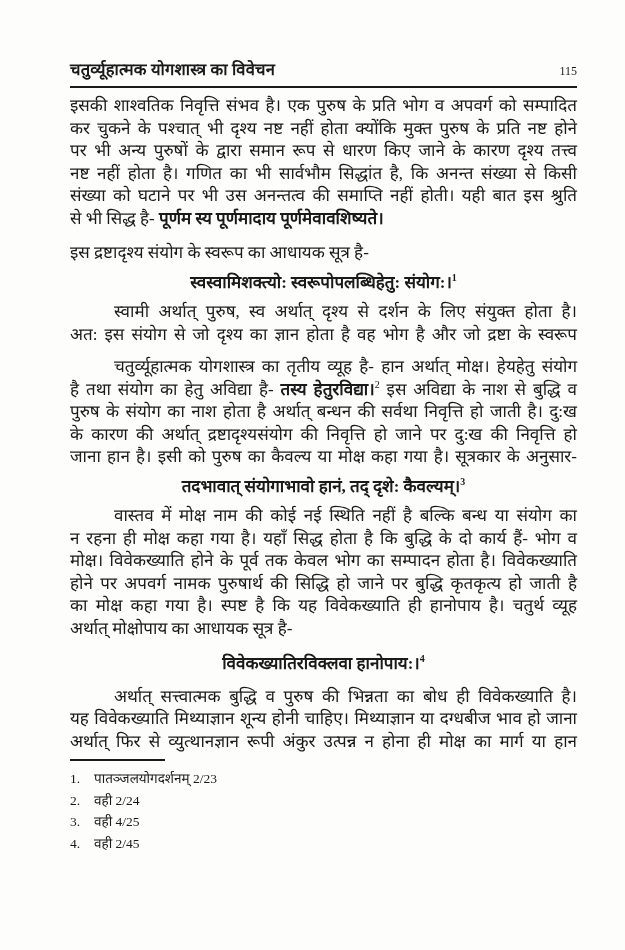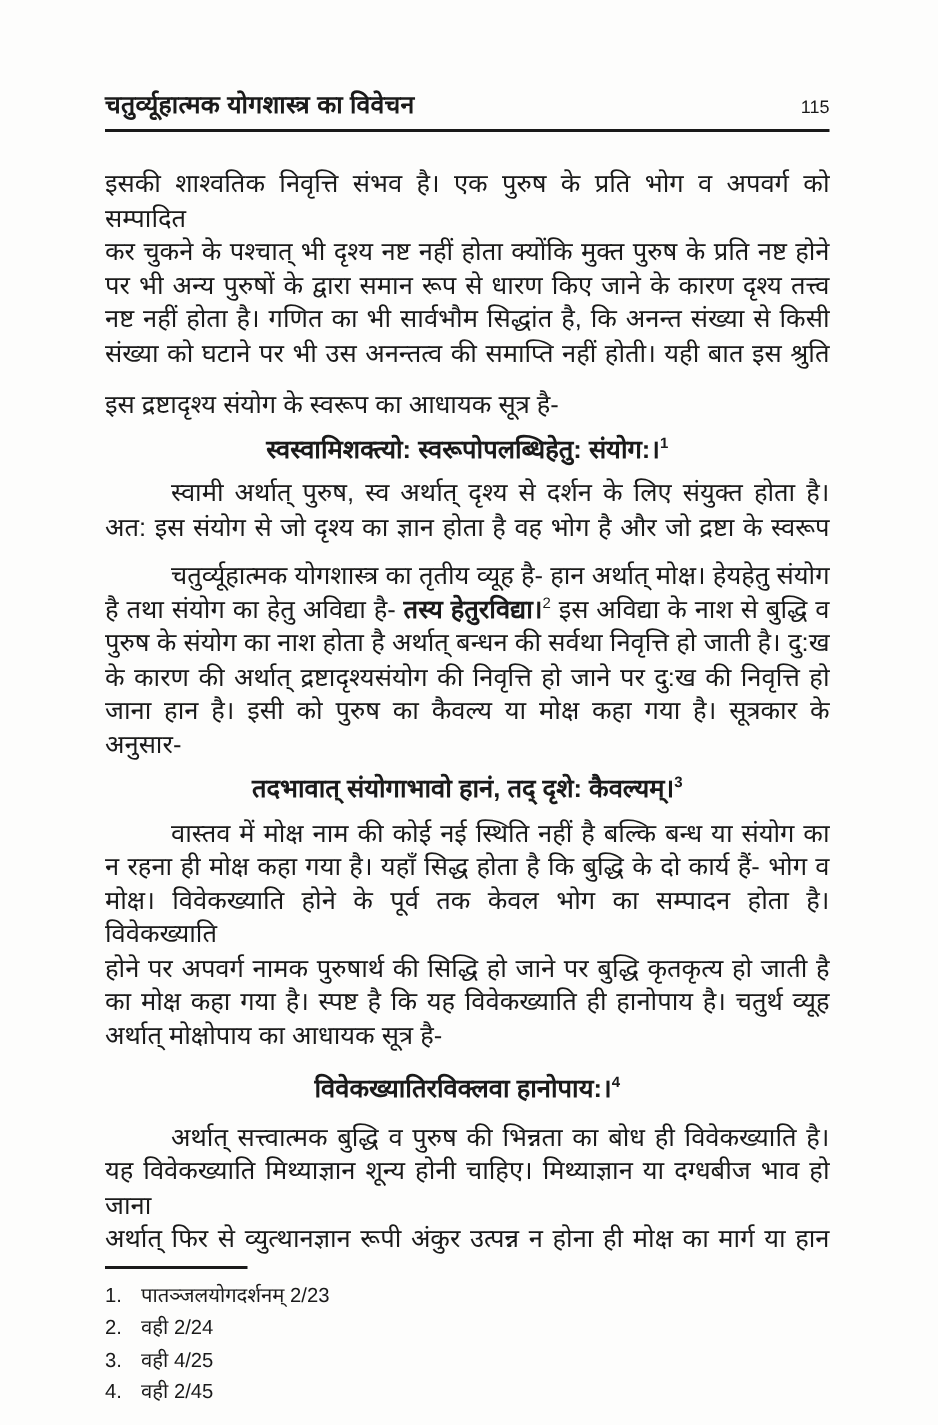--- a/index.html
+++ b/index.html
@@ -7,35 +7,35 @@
     --paper:#fdfdfc;
   }
   html,body{margin:0;padding:0;}
   body{background:var(--paper);}
   .page{
     position:relative;
     width:625px;height:950px;
     box-sizing:border-box;
     background:var(--paper);
     color:var(--ink);
-    padding:60px 72px 0 70px;
-    font-family:Liberation Sans, sans-serif;
+    padding:60px 48px 0 70px;
+    font-family:Liberation Serif, serif;
     overflow:hidden;
   }
   
   .hdr{
     display:flex;justify-content:space-between;align-items:baseline;
   }
   .hdr-title{
     font-weight:700;font-size:16.5px;line-height:20px;letter-spacing:.2px;
   }
   .hdr-num{font-size:12px;line-height:20px;}
   .hdr-rule{border:0;border-top:2px solid var(--ink);margin:5px 0 0 0;}
   
-  .body-text{margin-top:24px;}
+  .body-text{margin-top:7px;}
   .line{
     font-size:17px;line-height:22.5px;
     min-height:22.5px;
   }
   .a-j{text-align:justify;text-align-last:justify;text-justify:inter-word;}
   .a-l{text-align:left;}
   .a-c{text-align:center;}
   .ind{text-indent:44px;}
   .gap-md{margin-top:10px;}
   .gap-lg{margin-top:12px;}
@@ -63,20 +63,21 @@
     <span class="hdr-num">115</span>
   </div>
   <hr class="hdr-rule">
 
   <div class="body-text">
       <div class="line a-j"><span>इसकी शाश्वतिक निवृत्ति संभव है। एक पुरुष के प्रति भोग व अपवर्ग को सम्पादित</span></div>
       <div class="line a-j"><span>कर चुकने के पश्चात् भी दृश्य नष्ट नहीं होता क्योंकि मुक्त पुरुष के प्रति नष्ट होने</span></div>
       <div class="line a-j"><span>पर भी अन्य पुरुषों के द्वारा समान रूप से धारण किए जाने के कारण दृश्य तत्त्व</span></div>
       <div class="line a-j"><span>नष्ट नहीं होता है। गणित का भी सार्वभौम सिद्धांत है, कि अनन्त संख्या से किसी</span></div>
       <div class="line a-j"><span>संख्या को घटाने पर भी उस अनन्तत्व की समाप्ति नहीं होती। यही बात इस श्रुति</span></div>
+      <div class="line a-l"><span>से भी सिद्ध है- </span><span class="bold">पूर्णम स्य पूर्णमादाय पूर्णमेवावशिष्यते।</span></div>
       <div class="line a-l gap-lg"><span>इस द्रष्टादृश्य संयोग के स्वरूप का आधायक सूत्र है-</span></div>
       <div class="line a-c sutra"><span class="bold">स्वस्वामिशक्त्यो: स्वरूपोपलब्धिहेतु: संयोग:।</span><sup class="fn-ref bold">1</sup></div>
       <div class="line a-j ind"><span>स्वामी अर्थात् पुरुष, स्व अर्थात् दृश्य से दर्शन के लिए संयुक्त होता है।</span></div>
       <div class="line a-j"><span>अत: इस संयोग से जो दृश्य का ज्ञान होता है वह भोग है और जो द्रष्टा के स्वरूप</span></div>
       <div class="line a-j ind gap-md"><span>चतुर्व्यूहात्मक योगशास्त्र का तृतीय व्यूह है- हान अर्थात् मोक्ष। हेयहेतु संयोग</span></div>
       <div class="line a-j"><span>है तथा संयोग का हेतु अविद्या है- </span><span class="bold">तस्य हेतुरविद्या।</span><sup class="fn-ref">2</sup><span> इस अविद्या के नाश से बुद्धि व</span></div>
       <div class="line a-j"><span>पुरुष के संयोग का नाश होता है अर्थात् बन्धन की सर्वथा निवृत्ति हो जाती है। दु:ख</span></div>
       <div class="line a-j"><span>के कारण की अर्थात् द्रष्टादृश्यसंयोग की निवृत्ति हो जाने पर दु:ख की निवृत्ति हो</span></div>
       <div class="line a-j"><span>जाना हान है। इसी को पुरुष का कैवल्य या मोक्ष कहा गया है। सूत्रकार के अनुसार-</span></div>
       <div class="line a-c sutra"><span class="bold">तदभावात् संयोगाभावो हानं, तद् दृशे: कैवल्यम्।</span><sup class="fn-ref bold">3</sup></div>

